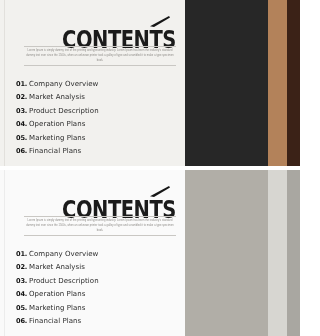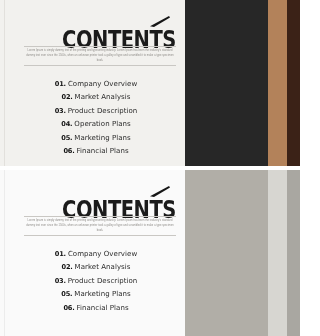--- a/index.html
+++ b/index.html
@@ -108,21 +108,21 @@
   }
 
   .toc {
     position: absolute;
     right: 4px;
     top: 80px;
     width: 160px;
     list-style: none;
     margin: 0;
     padding: 0;
-    text-align: center;
+    text-align: left;
   }
   .toc-item {
     font-size: 7px;
     line-height: 1;
     color: #262626;
     margin-bottom: 5.4px;
     white-space: nowrap;
   }
   .toc-num {
     font-family: "DejaVu Sans", sans-serif;
@@ -230,20 +230,24 @@
       </li>
       <li class="toc-item">
         <span class="toc-num">02.</span>
         <span class="toc-label">Market Analysis</span>
       </li>
       <li class="toc-item">
         <span class="toc-num">03.</span>
         <span class="toc-label">Product Description</span>
       </li>
       <li class="toc-item">
+        <span class="toc-num">04.</span>
+        <span class="toc-label">Operation Plans</span>
+      </li>
+      <li class="toc-item">
         <span class="toc-num">05.</span>
         <span class="toc-label">Marketing Plans</span>
       </li>
       <li class="toc-item">
         <span class="toc-num">06.</span>
         <span class="toc-label">Financial Plans</span>
       </li>
     </ul>
 
   </div>

